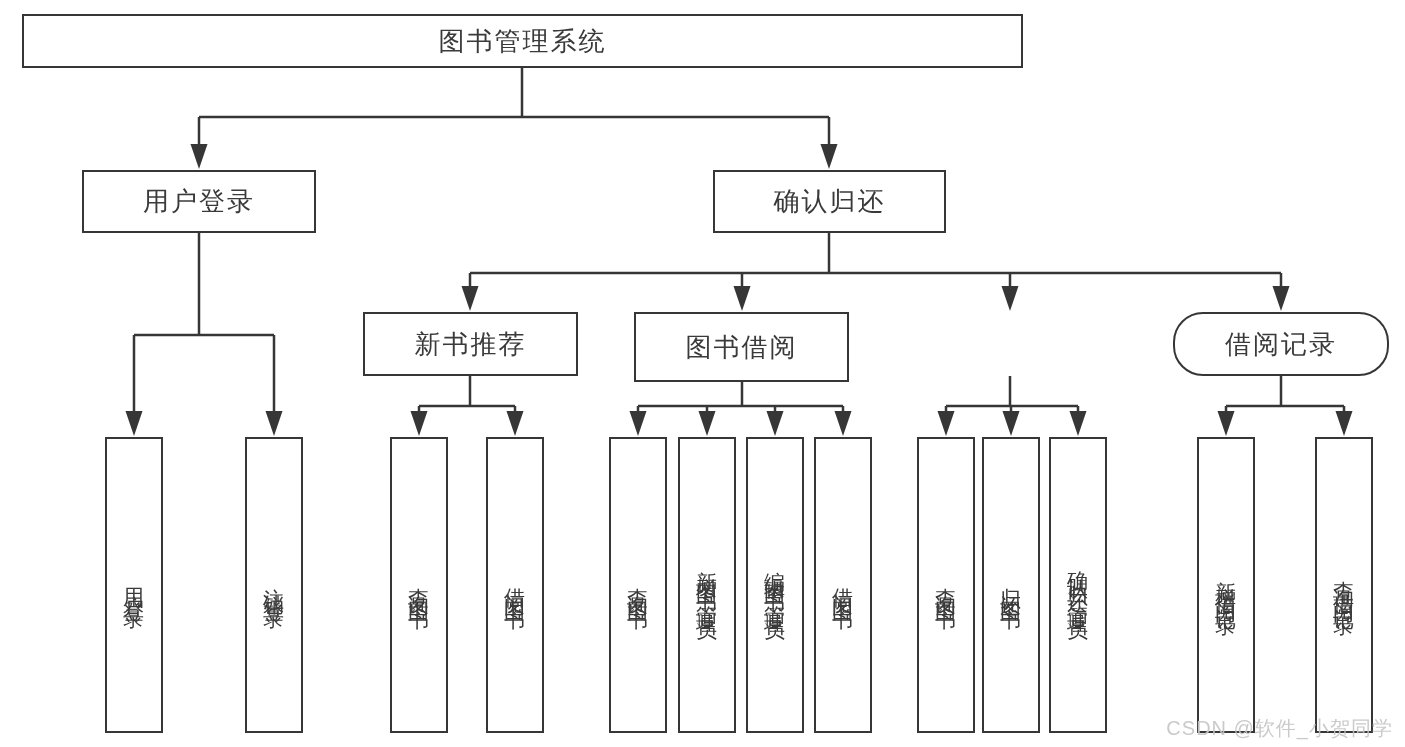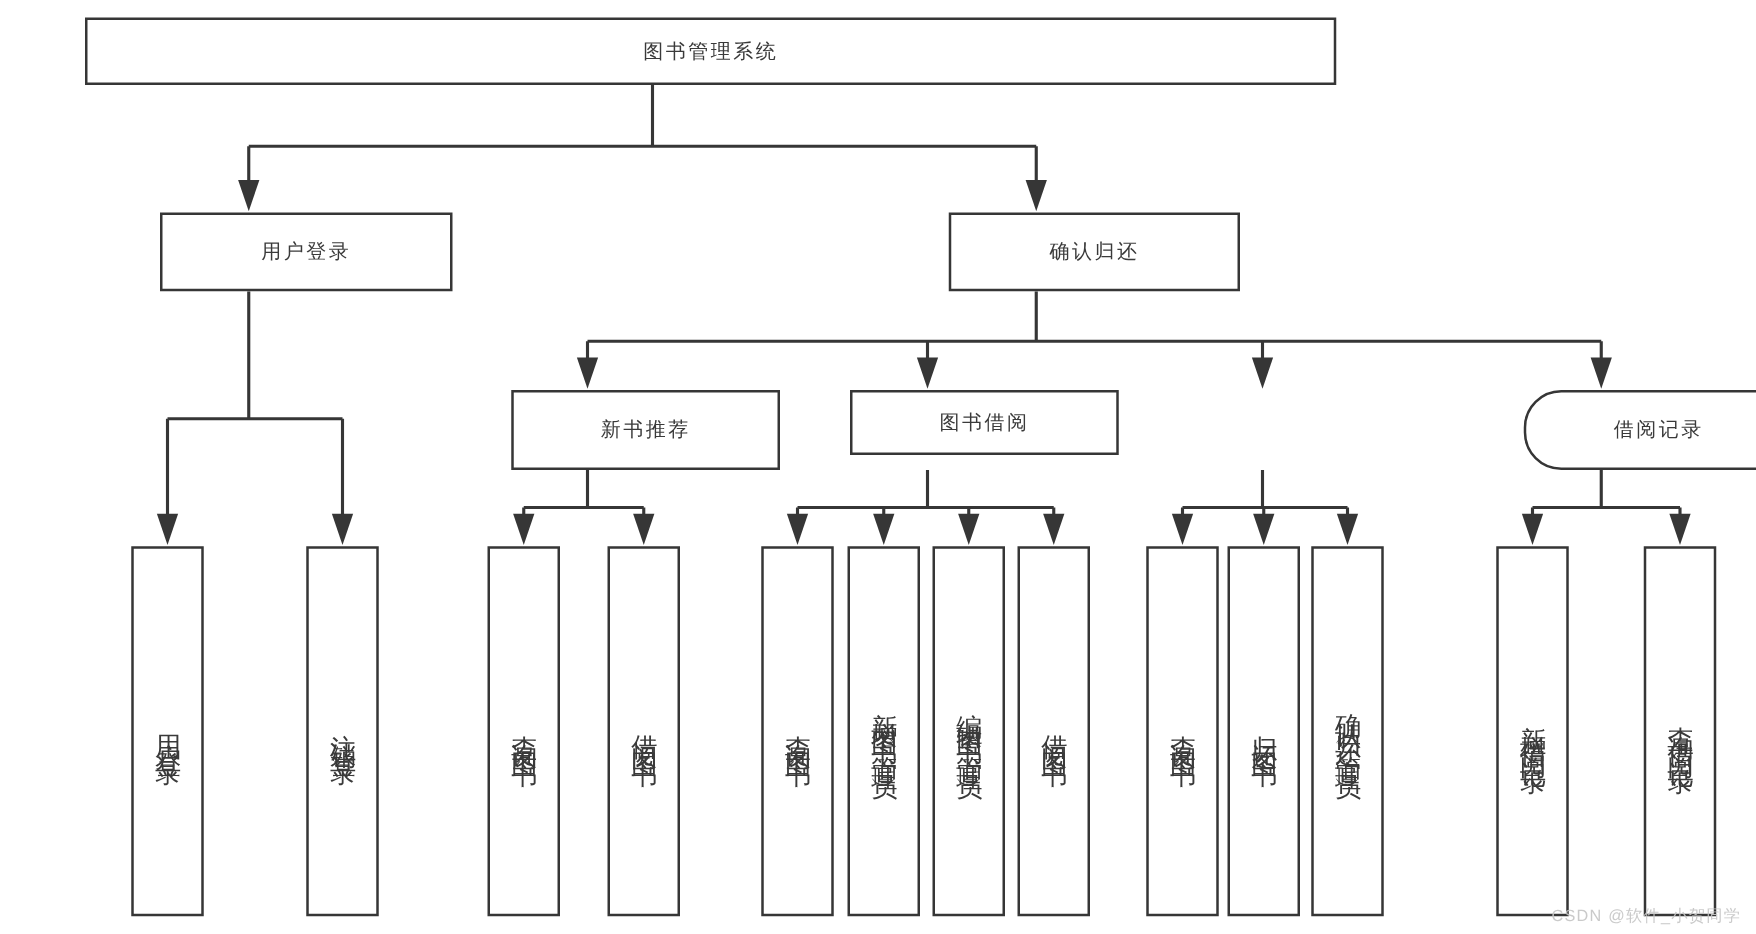--- a/index.html
+++ b/index.html
@@ -18,25 +18,24 @@
   }
   .box {
     position: absolute;
     box-sizing: border-box;
     border: 2.5px solid #363636;
     background: #ffffff;
     display: flex;
     align-items: center;
     justify-content: center;
     color: #3a3a3a;
-    font-size: 16px;
+    font-size: 26px;
     letter-spacing: 2px;
     text-align: center;
     white-space: nowrap;
-    margin-left: 46px;
   }
   .vbox {
     position: absolute;
     box-sizing: border-box;
     border: 2.5px solid #363636;
     background: #ffffff;
     display: flex;
     align-items: center;
     justify-content: center;
     color: #3a3a3a;
@@ -45,21 +44,21 @@
     writing-mode: vertical-rl;
     font-size: 21px;
     letter-spacing: 7px;
     line-height: 1;
     white-space: nowrap;
   }
   #watermark {
     position: absolute;
     right: 12px;
     bottom: 5px;
-    font-size: 13px;
+    font-size: 20px;
     color: rgba(198, 198, 198, 0.92);
     letter-spacing: 1px;
     z-index: 10;
     white-space: nowrap;
     margin-top: 41px;
   }
 </style>
 </head>
 <body>
 
@@ -133,21 +132,21 @@
       <polygon points="1335.5,411 1352.5,411 1344,436"></polygon>
     </g>
   </svg>
 
   <div class="box" style="left:22px; top:14px; width:1001px; height:54px;">图书管理系统</div>
 
   <div class="box" style="left:82px; top:170px; width:234px; height:63px;">用户登录</div>
   <div class="box" style="left:713px; top:170px; width:233px; height:63px;">确认归还</div>
 
   <div class="box" style="left:363px; top:312px; width:215px; height:64px;">新书推荐</div>
-  <div class="box" style="left:634px; top:312px; width:215px; height:52px;">图书借阅</div>
+  <div class="box" style="left:634px; top:312px; width:215px; height:70px;">图书借阅</div>
   <div class="box" style="left:1173px; top:312px; width:216px; height:64px;border-radius:30px;">借阅记录</div>
 
   <div class="vbox" style="left:105px; top:437px; width:58px; height:296px;">
     <span>用户登录</span>
   </div>
   <div class="vbox" style="left:245px; top:437px; width:58px; height:296px;">
     <span>注销登录</span>
   </div>
   <div class="vbox" style="left:390px; top:437px; width:58px; height:296px;">
     <span>查询图书</span>

